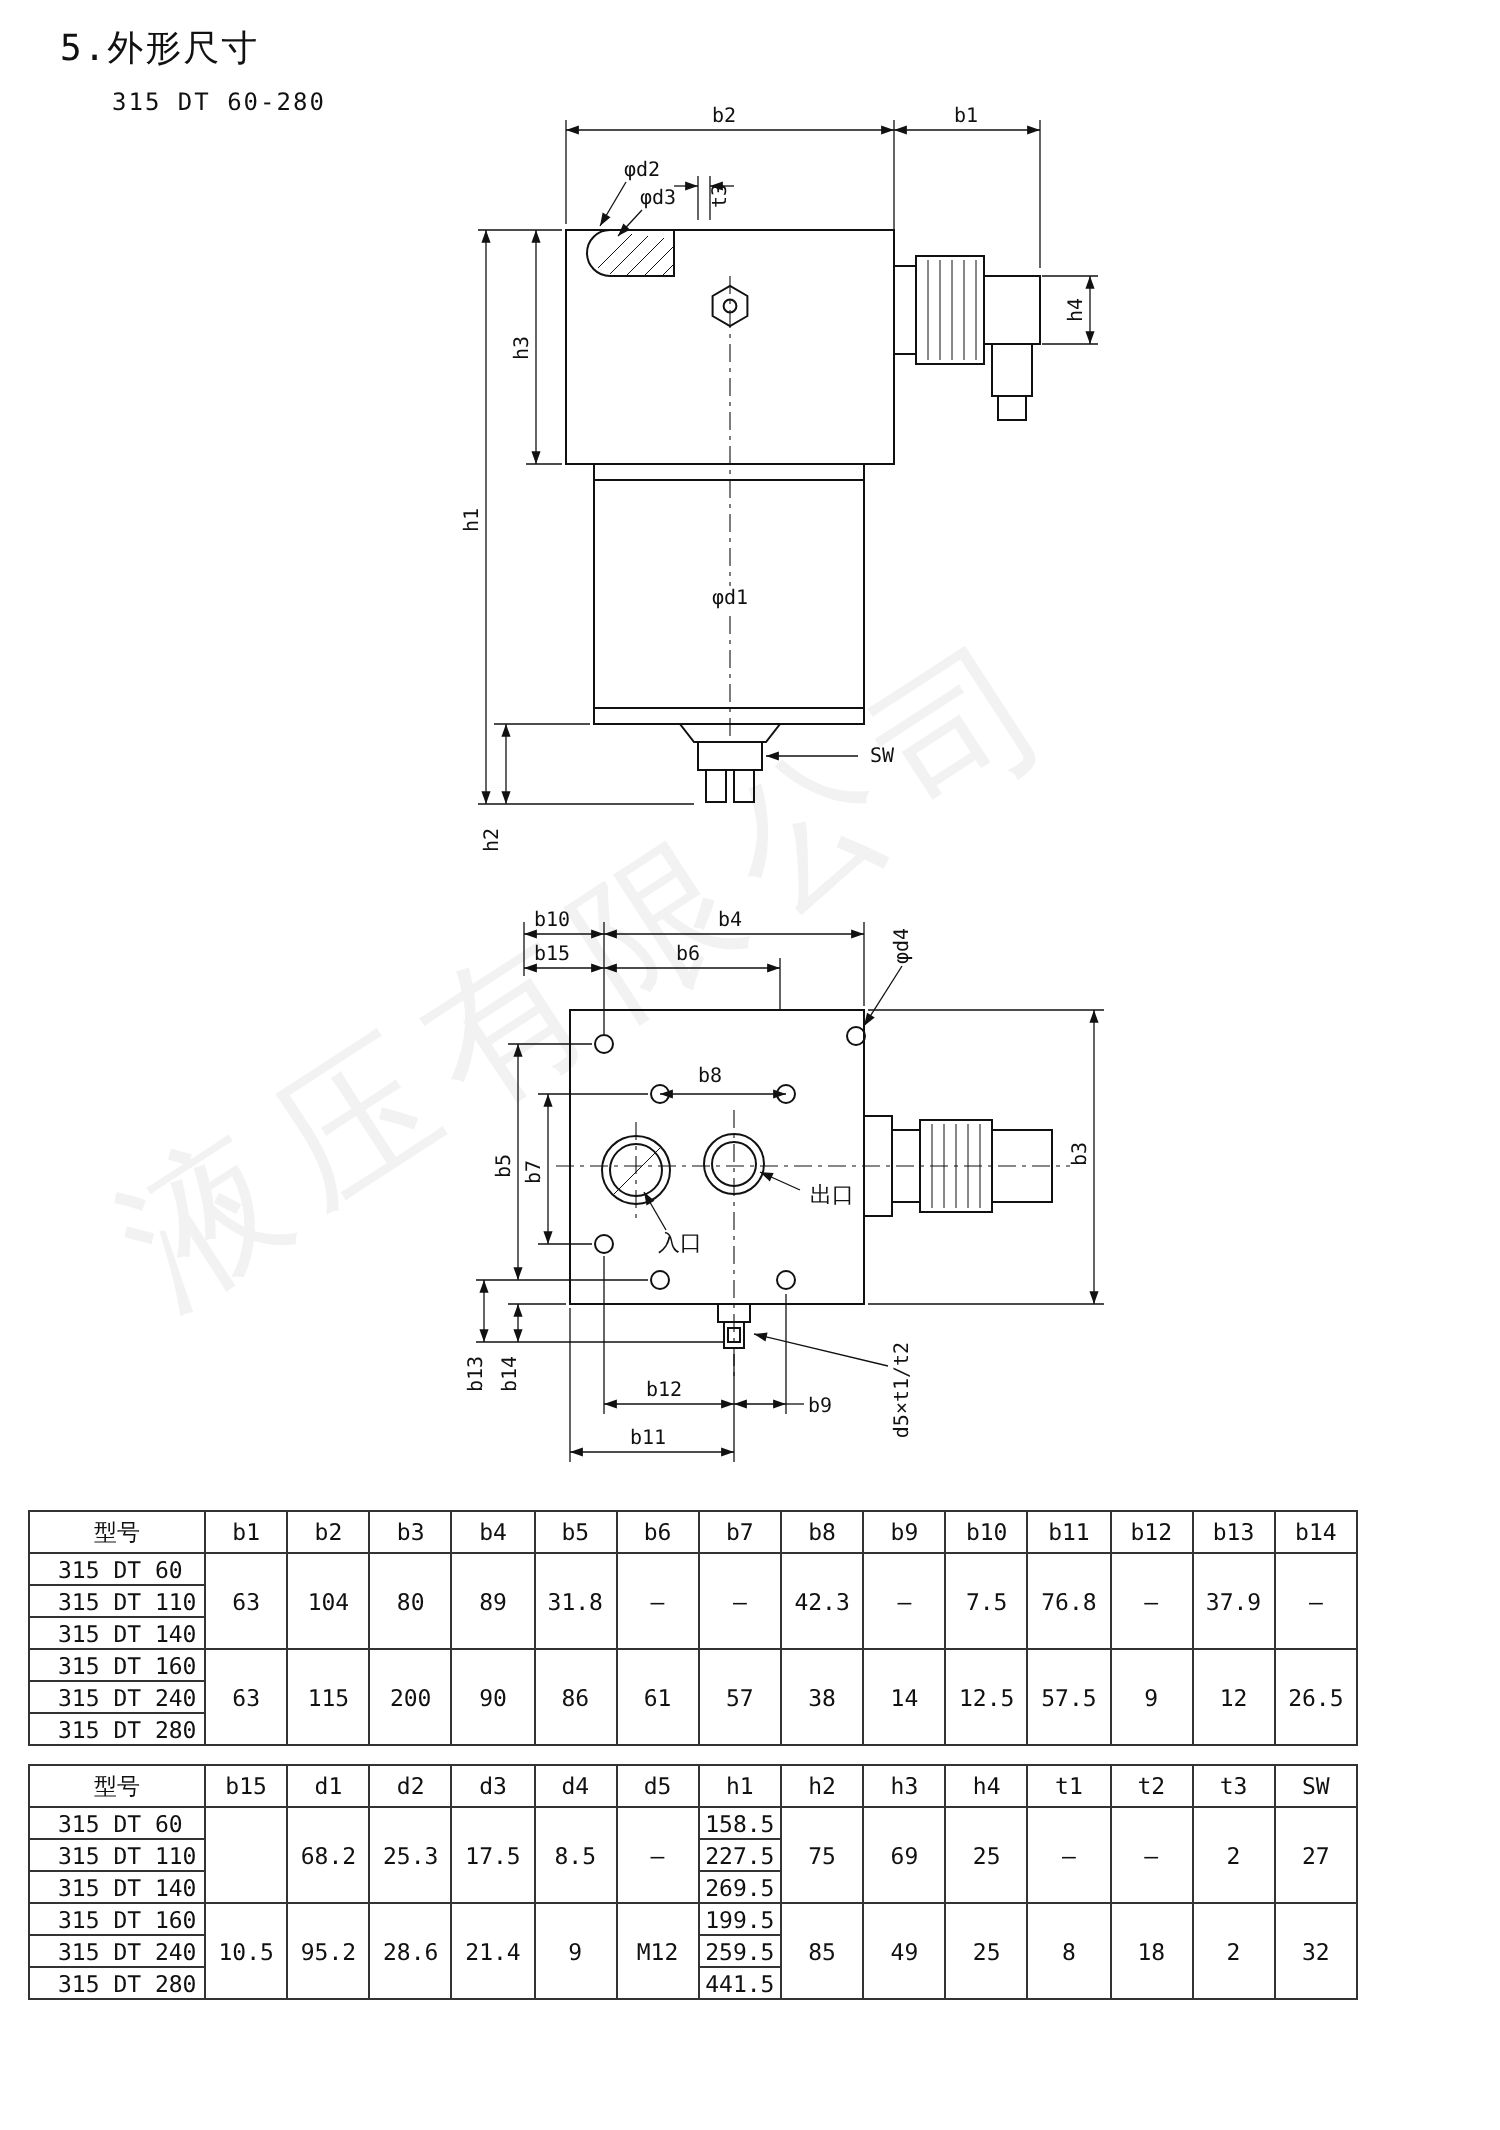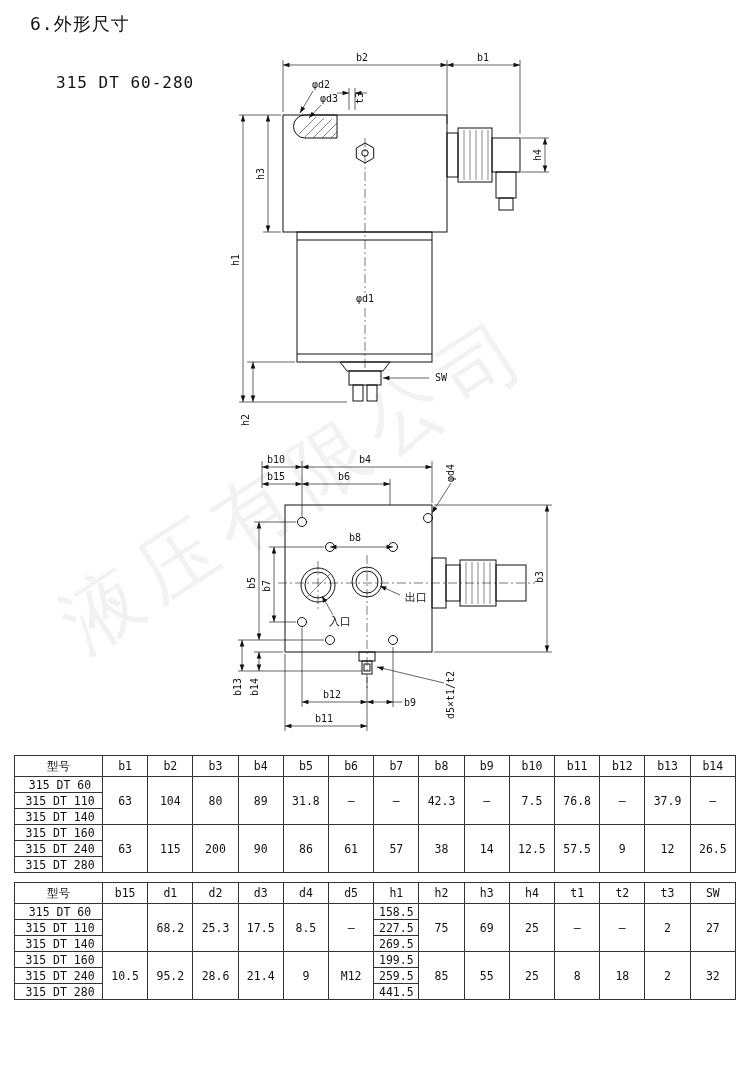--- a/index.html
+++ b/index.html
@@ -1,44 +1,44 @@
 <!DOCTYPE html>
 <html><head>
 <meta charset="utf-8">
 <style>
   html,body{margin:0;padding:0;background:#fff;}
   .page{position:relative;width:750px;height:1065px;background:#fff;overflow:hidden;
         font-family:"DejaVu Sans Mono","Liberation Mono",monospace;color:#111;}
   .heading{position:absolute;left:30px;top:12px;font-size:18px;letter-spacing:1px;}
-  .subheading{position:absolute;left:56px;top:44px;font-size:16px;letter-spacing:1px;margin-top:29px;}
+  .subheading{position:absolute;left:56px;top:44px;font-size:12px;letter-spacing:1px;}
   .watermark{position:absolute;left:70px;top:580px;transform:rotate(-33deg);transform-origin:left center;
              font-size:78px;color:rgba(70,70,70,0.07);letter-spacing:12px;white-space:nowrap;pointer-events:none;}
   .dwg{position:absolute;}
   svg text{font-family:"DejaVu Sans Mono","Liberation Mono",monospace;font-size:10px;fill:#111;text-anchor:middle;}
   svg text.cjk{font-size:11px;}
   .s1{fill:none;stroke:#111;stroke-width:1;}
   .s2{fill:none;stroke:#111;stroke-width:0.65;}
   .th{fill:none;stroke:#111;stroke-width:0.5;}
   .cl{fill:none;stroke:#111;stroke-width:0.55;stroke-dasharray:9 3 2 3;}
   .tbl{position:absolute;left:14px;}
   #t1{top:755px;} #t2{top:882px;}
-  table{border-collapse:collapse;table-layout:fixed;width:722px;font-size:11.5px;}
+  table{border-collapse:collapse;table-layout:fixed;width:665px;font-size:11.5px;}
   th,td{border:1px solid #333;text-align:center;padding:0 1px;height:15px;font-weight:400;white-space:nowrap;overflow:hidden;}
   thead th{height:20px;}
-  td.model{text-align:center;padding-left:4px;}
+  td.model{text-align:left;padding-left:14px;}
   col.c0{width:88px;}
 </style>
 </head>
 <body>
 
 <div class="page">
 
   <div class="watermark">液压有限公司</div>
 
-  <div class="heading">6.外形尺寸</div>
+  <div class="heading">5.外形尺寸</div>
   <div class="subheading">315 DT 60-280</div>
 
   <svg class="dwg" style="left:225px;top:50px" width="345" height="395" viewBox="0 0 345 395">
     <defs>
       <marker id="a1" viewBox="0 0 10 8" markerWidth="11" markerHeight="9" refX="9.5" refY="4" orient="auto-start-reverse">
         <path d="M0.5,0.8 L9.5,4 L0.5,7.2 Z" fill="#111"></path>
       </marker>
     </defs>
 
     <line class="s2" x1="58" y1="62" x2="58" y2="10"></line>
@@ -353,21 +353,21 @@
       <tr>
         <td class="model">315 DT 160</td>
         <td rowspan="3">10.5</td>
         <td rowspan="3">95.2</td>
         <td rowspan="3">28.6</td>
         <td rowspan="3">21.4</td>
         <td rowspan="3">9</td>
         <td rowspan="3">M12</td>
         <td>199.5</td>
         <td rowspan="3">85</td>
-        <td rowspan="3">55</td>
+        <td rowspan="3">49</td>
         <td rowspan="3">25</td>
         <td rowspan="3">8</td>
         <td rowspan="3">18</td>
         <td rowspan="3">2</td>
         <td rowspan="3">32</td>
       </tr>
       <tr>
         <td class="model">315 DT 240</td>
         <td>259.5</td>
       </tr>

